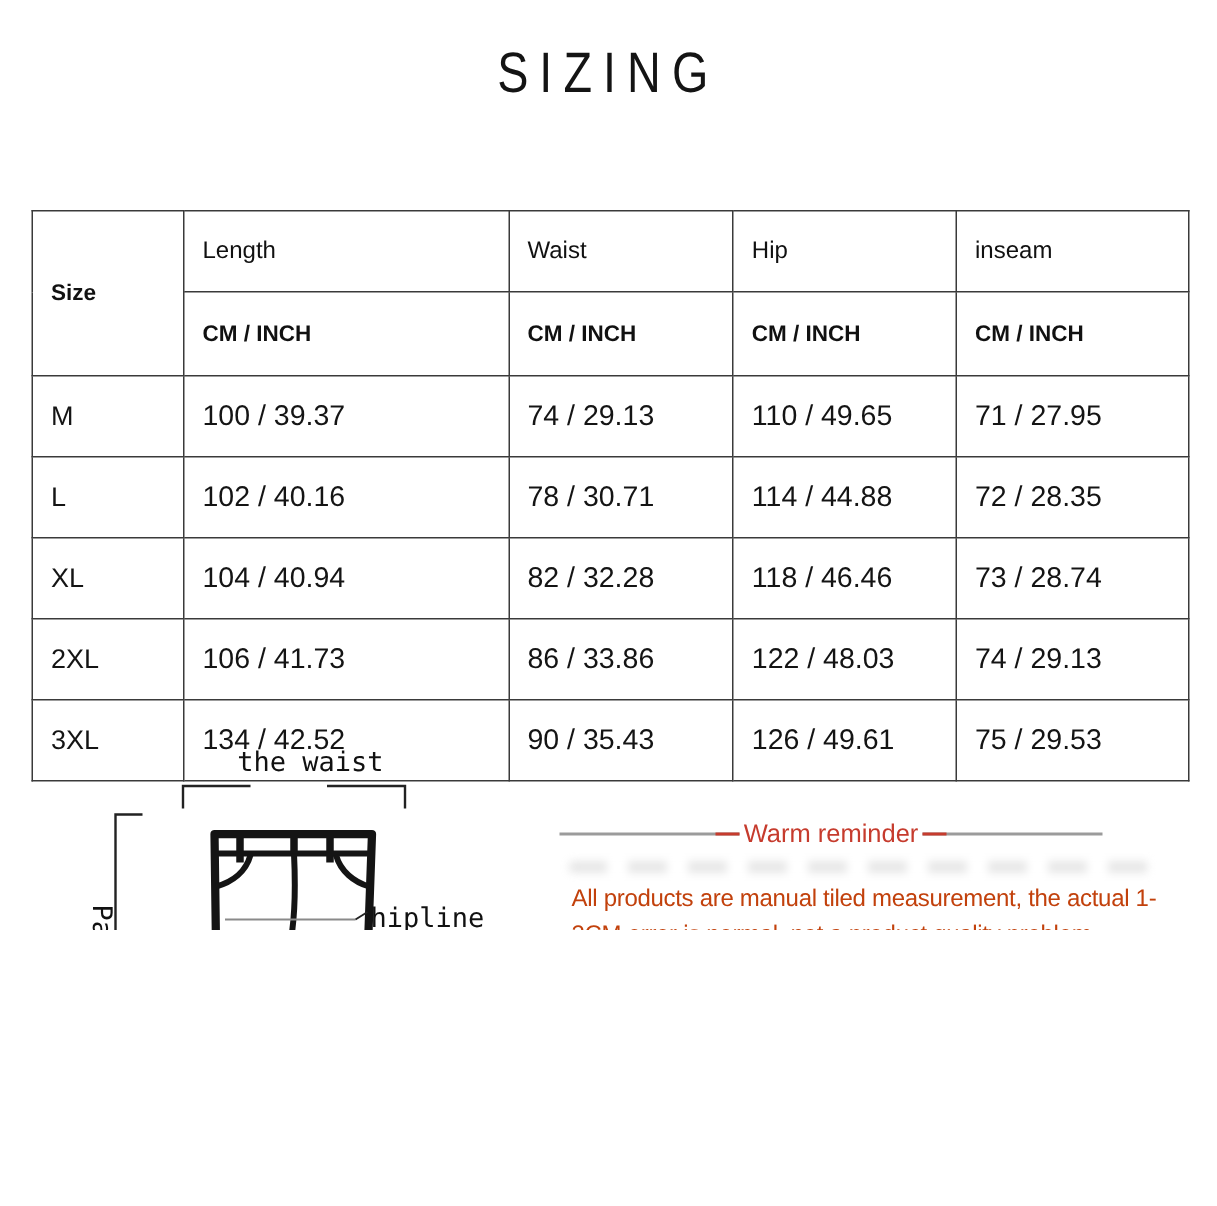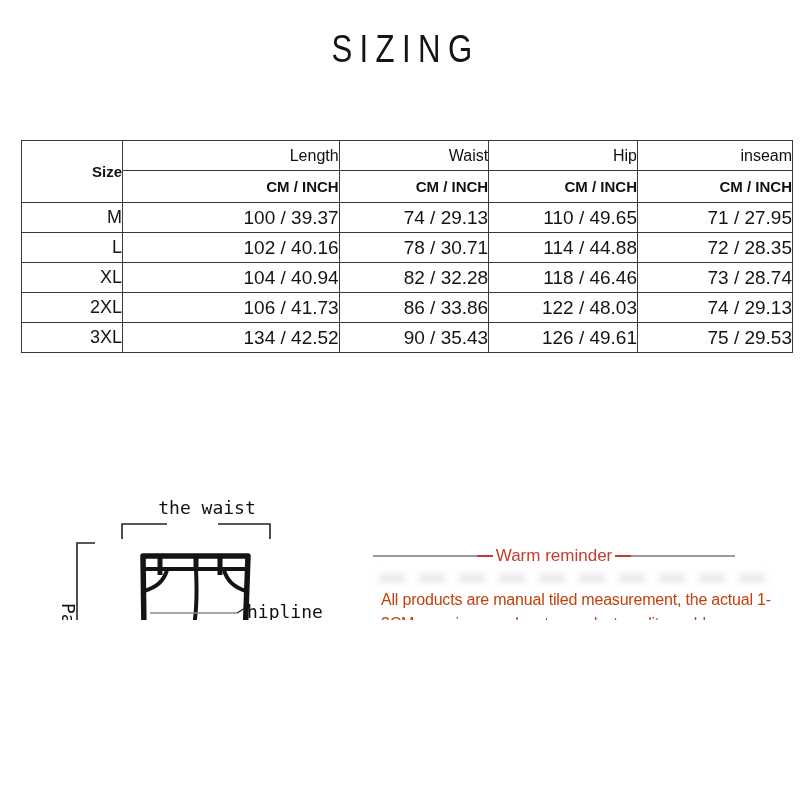--- a/index.html
+++ b/index.html
@@ -13,22 +13,22 @@
     font-size:38px;font-weight:500;letter-spacing:9px;color:#141414;
     transform:scaleX(.82);
   }
   
   table.size-table{
     position:absolute;left:21px;top:140px;width:772px;
     border-collapse:collapse;table-layout:fixed;
     font-family:"Liberation Sans",sans-serif;
   }
   table.size-table th,table.size-table td{
-    border:1px solid #3a3a3a;text-align:right;vertical-align:middle;
-    padding:0;white-space:nowrap;overflow:hidden;
+    border:1px solid #3a3a3a;text-align:left;vertical-align:middle;
+    padding:12px;white-space:nowrap;overflow:hidden;
   }
   col.c-size{width:13.1%}col.c-length{width:28.1%}
   col.c-waist{width:19.4%}col.c-hip{width:19.3%}col.c-inseam{width:20.1%}
   tr.hdr-main th{height:29px;font-size:16px;font-weight:400;color:#111;}
   tr.hdr-main th.size-head{font-size:15px;font-weight:700;}
   tr.hdr-units th{height:31px;font-size:15px;font-weight:700;color:#111;}
   tr.data-row td{height:29px;font-size:19px;font-weight:400;color:#141414;}
   tr.data-row td.size-cell{font-size:18px;}
   
   .diagram{position:absolute;left:40px;top:480px;width:300px;height:320px;}

